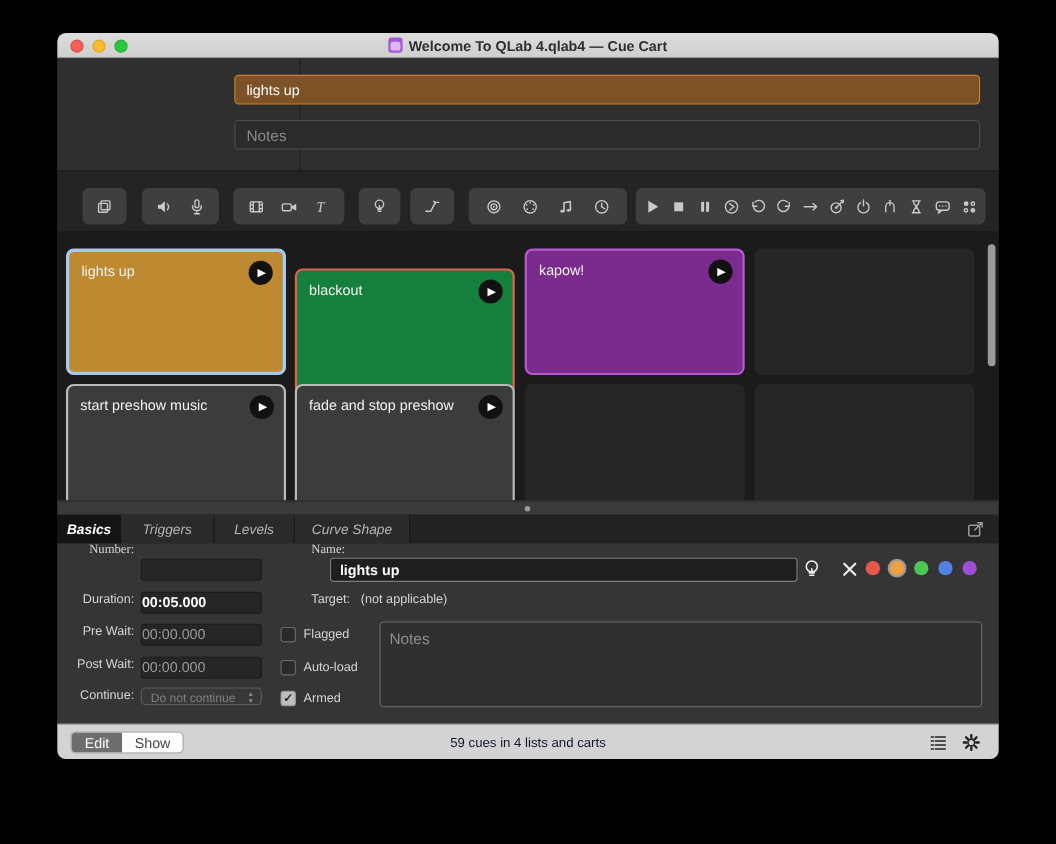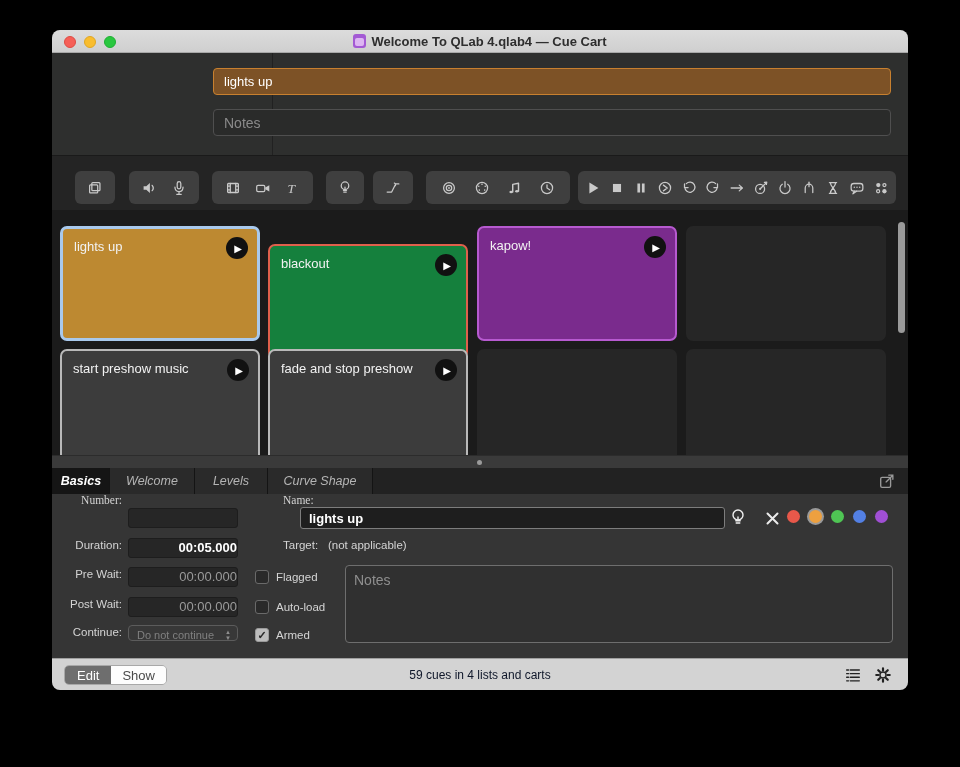--- a/index.html
+++ b/index.html
@@ -57,21 +57,21 @@
   .tab { display:flex; align-items:center; justify-content:center; font-size:12.5px; color:#b5b5b5; background:#2a2a2a; border-right:1px solid #141414; cursor:default; }
   .tab.active { background:#151515; color:#fff; font-weight:700; }
   .tab.t1{ width:58px; border-left:1px solid #141414;} .tab.t2{ width:85px; } .tab.t3{ width:73px; } .tab.t4{ width:105px; }
   .tab-rest { flex:1; background:#222; }
   .popout { position:absolute; right:12px; top:4px; width:18px; height:18px; }
   .popout svg { width:18px; height:18px; stroke:#9a9a9a; fill:none; stroke-width:1.5; stroke-linecap:round; }
 
   
   .inspector { position:absolute; left:0; top:464px; width:856px; height:164px; background:#353535; }
   .ilabel { position:absolute; width:65px; left:5px; text-align:right; font-size:11.5px; color:#d4d4d4; }
-  .ifield { position:absolute; left:76px; width:110px; height:20px; background:#262626; border:1px solid #1d1d1d; border-radius:3px; color:#9a9a9a; font-size:13px; text-align:right; line-height:18px; }
+  .ifield { position:absolute; left:76px; width:110px; height:20px; background:#262626; border:1px solid #1d1d1d; border-radius:3px; color:#9a9a9a; font-size:13px; text-align:left; line-height:18px; }
   .ifield.bold { color:#fff; font-weight:700; }
   .row1l{ top:0;font-family:Liberation Serif, serif; } .row2l{ top:45px; } .row3l{ top:74px; } .row4l{ top:104px; } .row5l{ top:132px; }
   .fldrow1{ top:14px; } .fldrow2{ top:44px; } .fldrow3{ top:73px; } .fldrow4{ top:103px; }
   .continue-dd { position:absolute; left:76px; top:131px; width:110px; height:16px; border:1px solid #5c5c5c; border-radius:4px; background:#383838; color:#808080; font-size:11px; line-height:18px; padding-left:8px; }
   .continue-dd .stepper { position:absolute; right:4px; top:2px; width:10px; height:14px; display:flex; flex-direction:column; align-items:center; justify-content:center; color:#8f8f8f; font-size:6px; line-height:6px; }
   .nlabel { position:absolute; left:231px; font-size:11.5px; color:#d4d4d4; }
   .name-input { position:absolute; left:248px; top:13px; width:425px; height:22px; background:#1e1e1e; border:1px solid #7d7d7d; border-radius:3px; color:#fff; font-size:13px; font-weight:700; padding:0 8px; font-family:"Liberation Sans", sans-serif; outline:none; }
   .target-val { position:absolute; left:276px; top:45px; font-size:11.5px; color:#d4d4d4; }
   .chk { position:absolute; left:203px; width:14px; height:14px; border-radius:3px; background:#2a2a2a; border:1px solid #6a6a6a; }
   .chk.checked { background:#bdbdbd; border:1px solid #9a9a9a; color:#2a2a2a; font-size:11px; font-weight:700; text-align:center; line-height:13px; }
@@ -326,21 +326,21 @@
 
     <div class="splitter">
       <div class="dot"></div>
     </div>
 
     <div class="tabbar">
       <div class="tab t1 active">
           <span>Basics</span>
         </div>
       <div class="tab t2">
-          <span>Welcome</span>
+          <span>Triggers</span>
         </div>
       <div class="tab t3">
           <span>Levels</span>
         </div>
       <div class="tab t4">
           <span>Curve Shape</span>
         </div>
       <div class="tab-rest"></div>
       <span class="popout"><svg viewBox="0 0 20 20">
             <rect x="3" y="6" width="11" height="11" rx="1.5"></rect>

